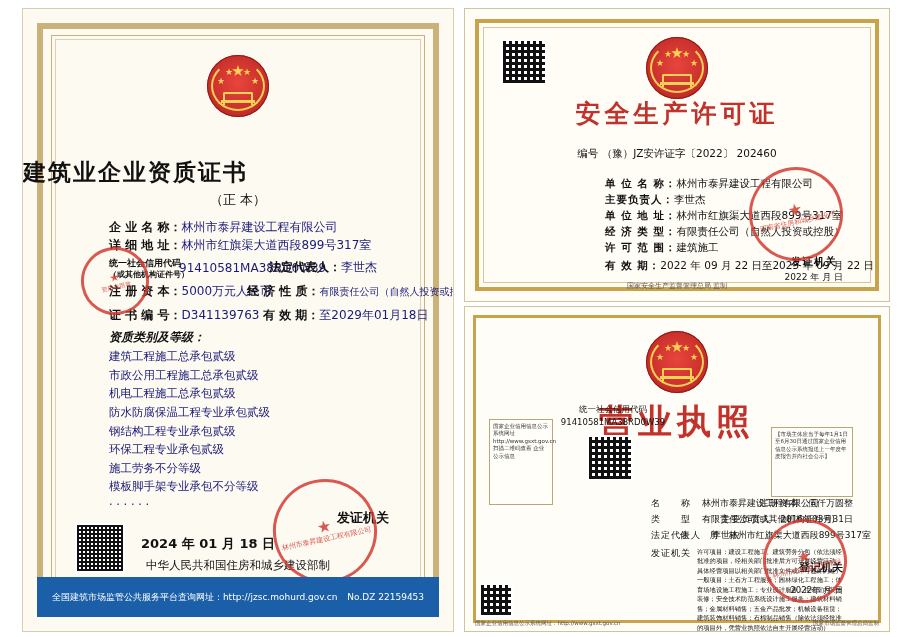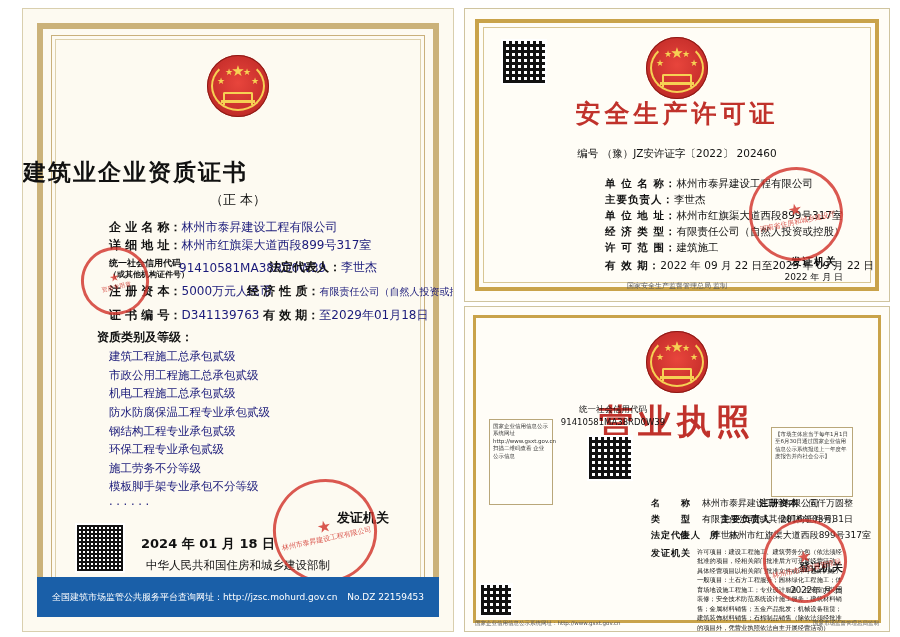--- a/index.html
+++ b/index.html
@@ -99,21 +99,21 @@
   .br-title{position:absolute;left:0;right:0;top:92px;text-align:center;
             font-size:34px;font-weight:bold;letter-spacing:5px;color:#c0322b;}
   .br-code{position:absolute;left:88px;top:96px;font-size:8.5px;color:#111;text-align:center;width:120px;line-height:1.5;}
   .br-qr{position:absolute;left:122px;top:128px;width:42px;height:42px;}
   .br-side{position:absolute;left:24px;top:112px;width:56px;height:78px;
            border:1px solid #b9a77a;font-size:5.5px;color:#333;padding:3px;line-height:1.35;
            background:#fffef9;}
   .br-note{position:absolute;right:36px;top:120px;width:74px;height:62px;border:1px solid #b9a77a;
            font-size:5.5px;color:#333;padding:3px;line-height:1.35;background:#fffef9;}
   .br-row{position:absolute;font-size:9px;color:#111;white-space:nowrap;}
-  .br-lab{font-weight:bold;letter-spacing:1px;}
+  .br-lab{font-weight:normal;letter-spacing:1px;}
   .br-scope{position:absolute;left:186px;top:218px;width:190px;font-size:6.3px;color:#111;line-height:1.5;}
   .br-issuer{position:absolute;right:46px;bottom:56px;font-size:11px;font-weight:bold;color:#111;}
   .br-date{position:absolute;right:46px;bottom:34px;font-size:8.5px;color:#111;}
   .br-seal{right:42px;bottom:28px;width:78px;height:78px;}
   .br-foot-l{position:absolute;left:10px;bottom:4px;font-size:5.5px;color:#555;}
   .br-foot-r{position:absolute;right:10px;bottom:4px;font-size:5.5px;color:#555;}
   .br-lqr{position:absolute;left:14px;bottom:14px;width:30px;height:30px;}
 </style>
 </head>
 <body>
@@ -160,21 +160,21 @@
   </div>
   <div class="l-field" style="left:224px;top:274px;">
     <span class="l-label">经 济 性 质：</span><span class="l-val" style="font-size:10px;">有限责任公司（自然人投资或控股）</span>
   </div>
   <div class="l-field" style="left:86px;top:298px;">
     <span class="l-label">证 书 编 号：</span><span class="l-val">D341139763</span>
   </div>
   <div class="l-field" style="left:240px;top:298px;">
     <span class="l-label">有 效 期：</span><span class="l-val">至2029年01月18日</span>
   </div>
-  <div class="l-field" style="left:74px;top:320px;">
+  <div class="l-field" style="left:86px;top:320px;font-style:italic;">
     <span class="l-label">资质类别及等级：</span>
   </div>
 
   <div class="l-list" style="top:338px;">
     <div>建筑工程施工总承包贰级</div>
     <div>市政公用工程施工总承包贰级</div>
     <div>机电工程施工总承包贰级</div>
     <div>防水防腐保温工程专业承包贰级</div>
     <div>钢结构工程专业承包贰级</div>
     <div>环保工程专业承包贰级</div>

